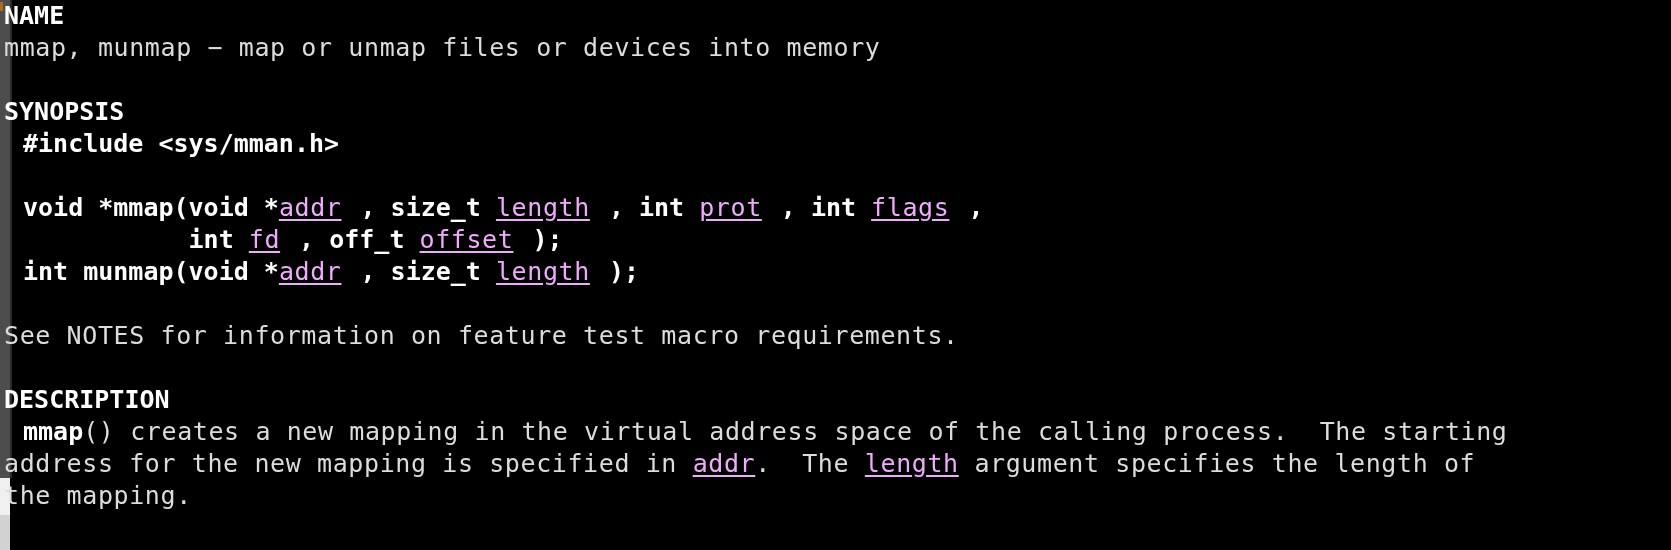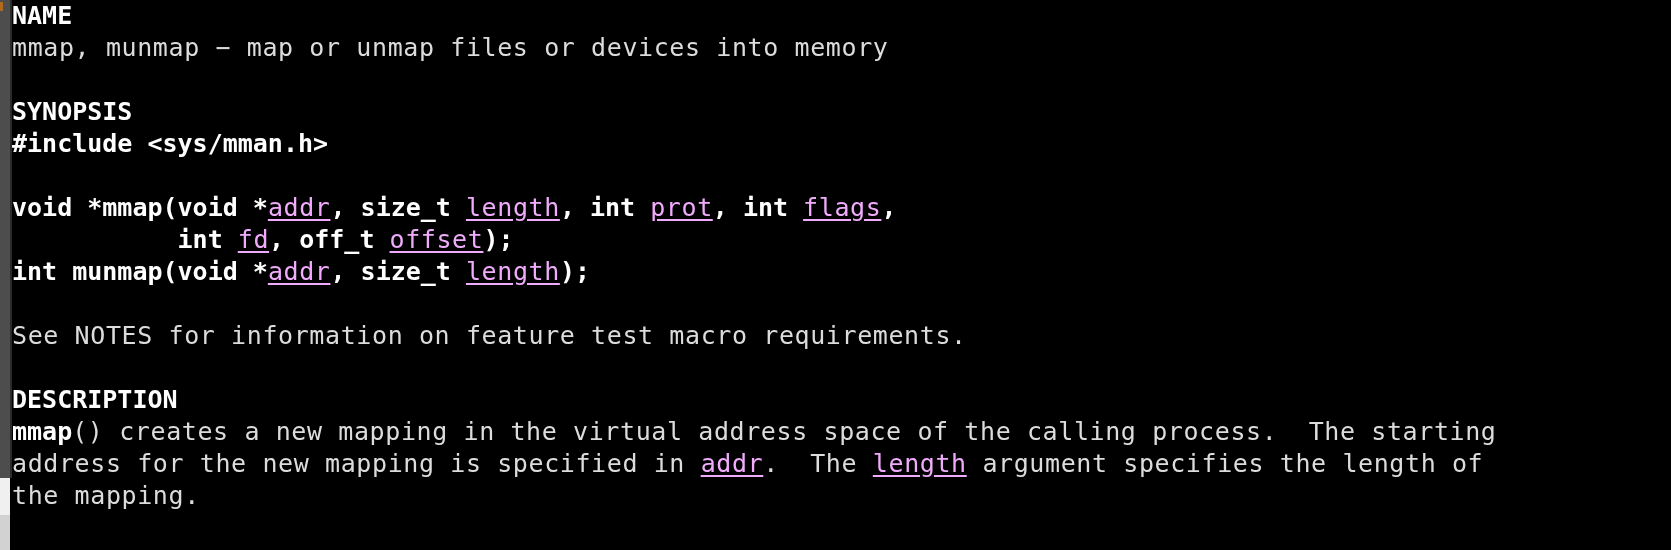--- a/index.html
+++ b/index.html
@@ -49,21 +49,21 @@
     position: absolute;
     left: 10px; top: 0;
     width: 2px;
     height: 478px;
     background: #2b2b2b;
   }
 
   
   #term {
     position: absolute;
-    left: 12px;
+    left: 4px;
     top: 0;
     right: 0;
     height: 550px;
     color: #dcdcdc;
     font-size: 25px;
     line-height: 32px;
     letter-spacing: 0.6px;
     white-space: pre;
   }
 
@@ -71,21 +71,21 @@
   .blank { height: 32px; }
 
   .head {
     color: #ffffff;
     font-weight: bold;
     letter-spacing: 0px;
     font-size: 25px;
   }
   .body { }
 
-  .b  { color: #ffffff; font-weight: bold; letter-spacing: 0px; }
+  .b  { color: #ffffff; font-weight: bold; letter-spacing: 0px; margin-left: 19px; }
   .u  { color: #f0abfc; text-decoration: underline; text-underline-offset: 3px; }
   .t  { color: #dcdcdc; }
 </style>
 </head>
 <body>
 
 <div id="screen">
 
   <div id="gutter">
     <div id="gutter-thumb"></div>

